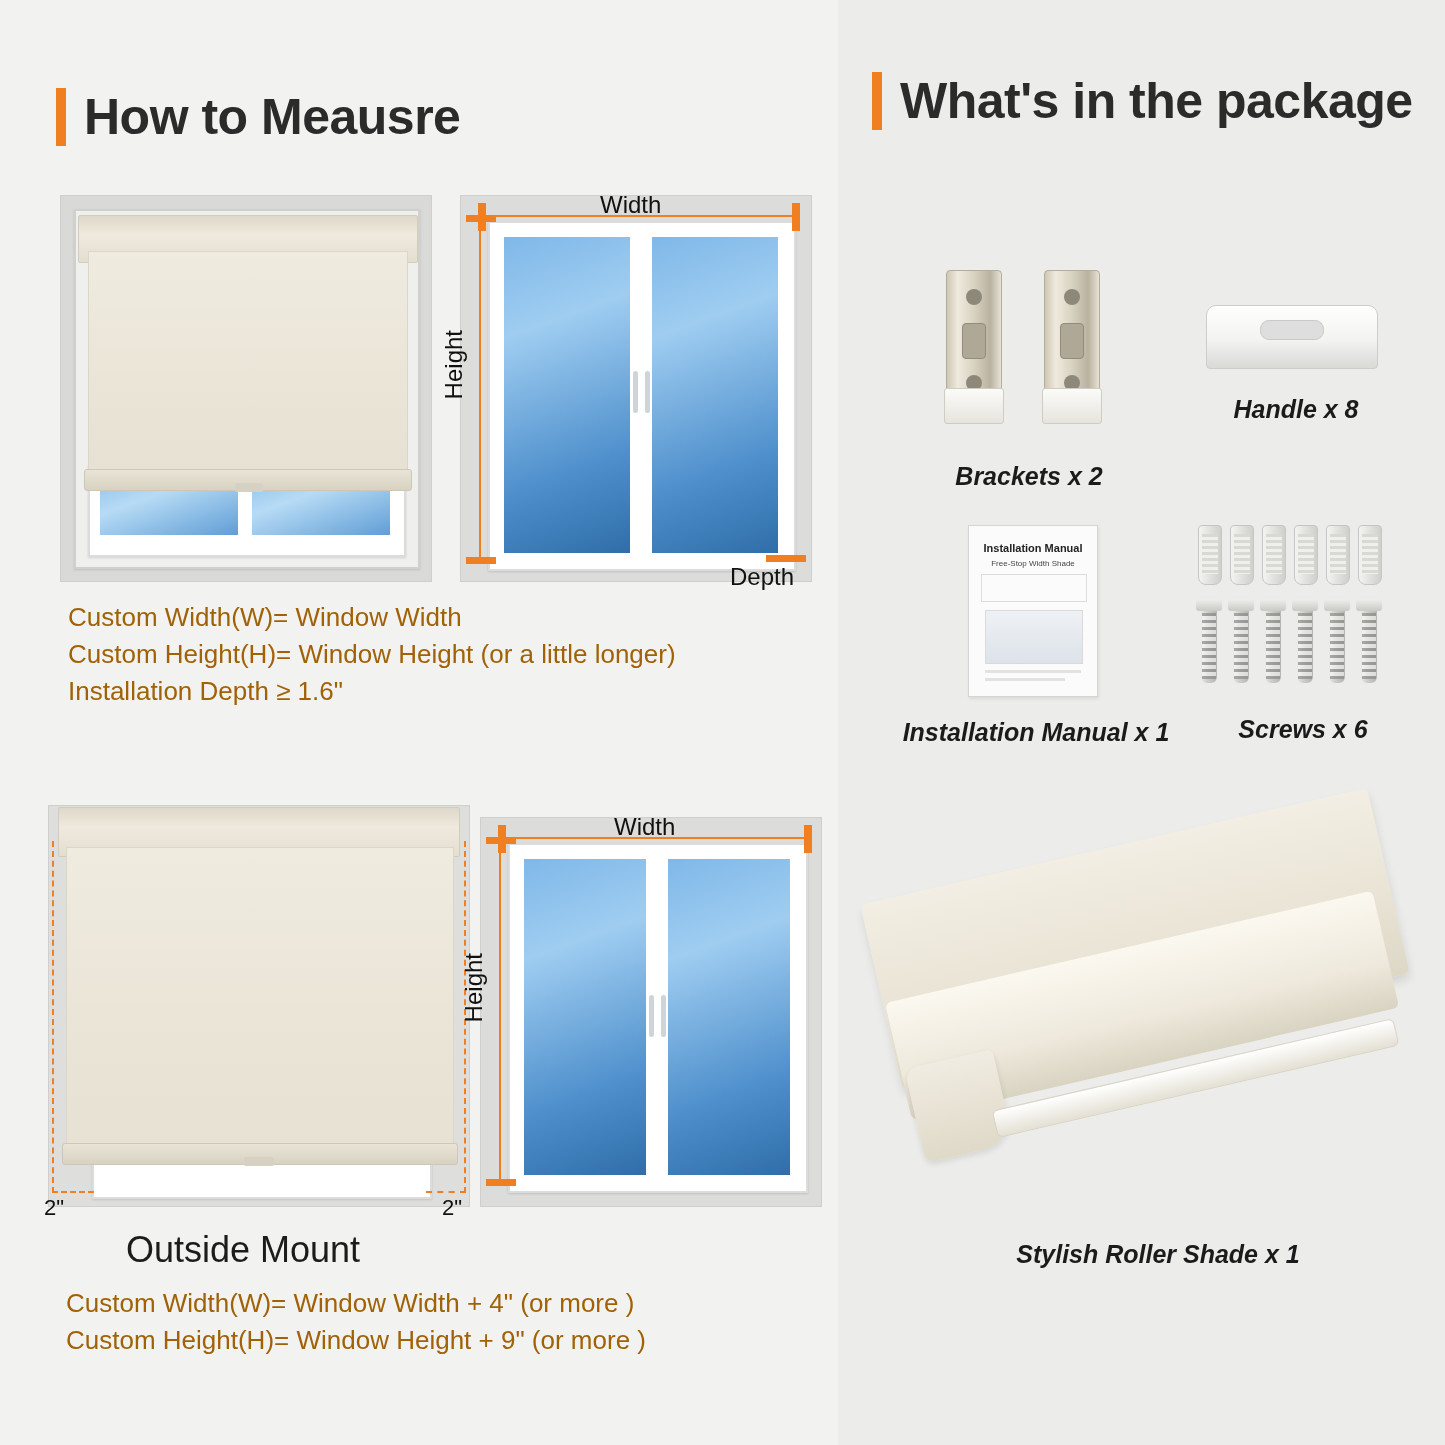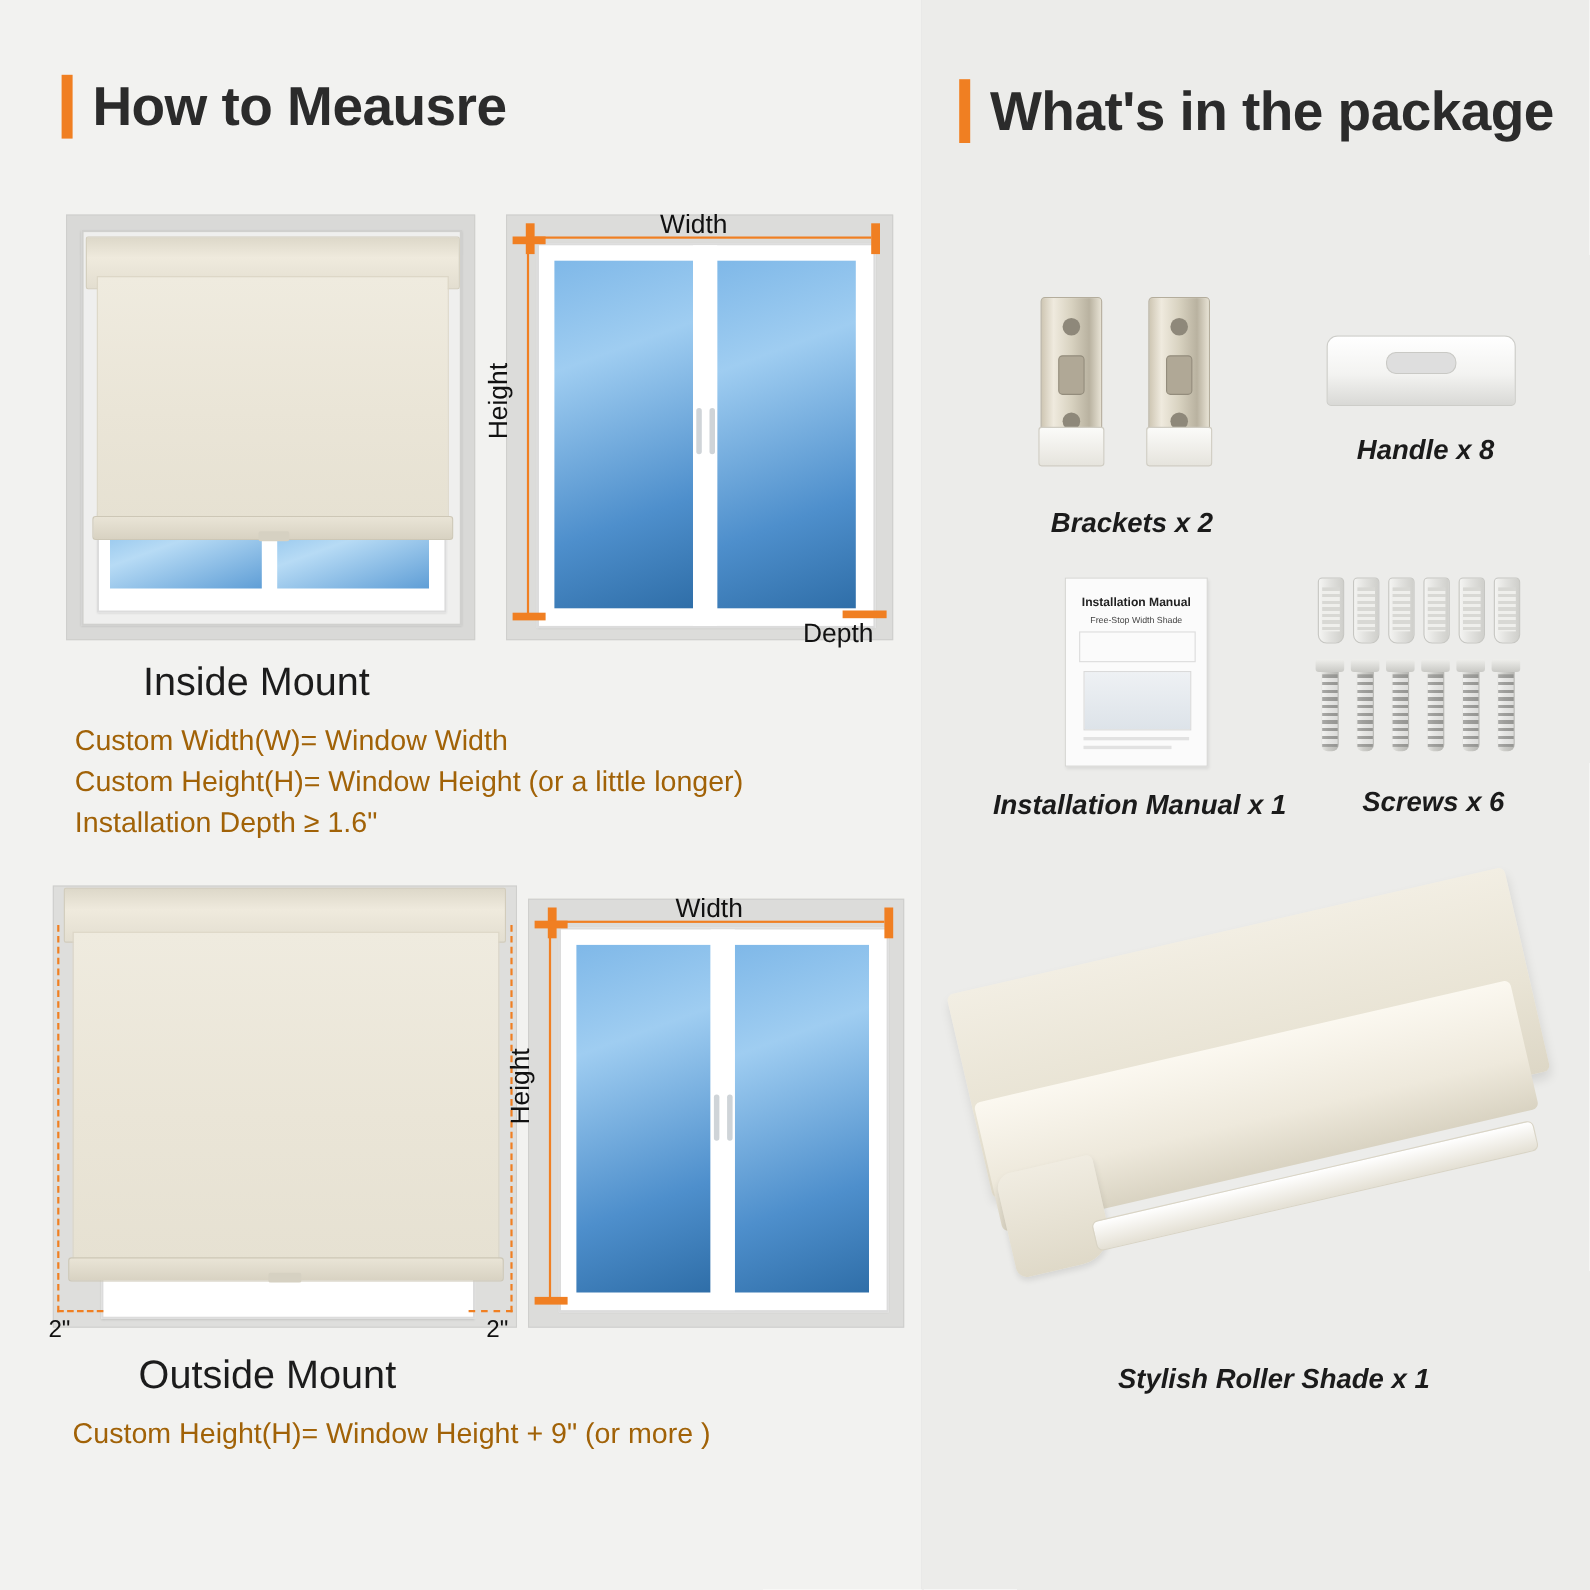--- a/index.html
+++ b/index.html
@@ -56,21 +56,21 @@
     background: #f07f22;
     margin-right: 18px;
   }
   .heading .title {
     font-size: 50px;
     font-weight: bold;
     color: #2b2b2b;
     letter-spacing: -0.5px;
     white-space: nowrap;
   }
-  #heading-left { left: 56px; top: 68px; text-align: right; }
+  #heading-left { left: 56px; top: 88px; text-align: right; }
   #heading-right { left: 872px; top: 72px; }
 
   
   .mount-block { position: absolute; }
   #inside-mount { left: 40px; top: 185px; width: 780px; }
   #outside-mount { left: 30px; top: 795px; width: 790px; }
 
   .mount-title {
     font-size: 36px;
     color: #1c1c1c;
@@ -440,21 +440,20 @@
 
         <div class="tick" style="left:426px; top:30px; width:30px; height:7px;"></div>
         <div class="tick" style="left:426px; top:372px; width:30px; height:7px;"></div>
         <div class="arrow-line" style="left:439px; top:36px; width:2px; height:340px;"></div>
         <div class="measure-label vertical" style="left:400px; top:145px;">Height</div>
 
         <div class="tick" style="left:726px; top:370px; width:40px; height:7px;"></div>
         <div class="measure-label" style="left:690px; top:378px;">Depth</div>
       </div>
 
-      <div class="mount-title">Inside Mount</div>
       <div class="mount-lines">
         <div>Custom Width(W)= Window Width</div>
         <div>Custom Height(H)= Window Height (or a little longer)</div>
         <div>Installation Depth ≥ 1.6"</div>
       </div>
     </div>
 
     <div class="mount-block" id="outside-mount">
 
       <div class="illu" style="height:420px;">
@@ -490,20 +489,21 @@
         <div class="measure-label" style="left:584px; top:18px;">Width</div>
 
         <div class="tick" style="left:456px; top:42px; width:30px; height:7px;"></div>
         <div class="tick" style="left:456px; top:384px; width:30px; height:7px;"></div>
         <div class="arrow-line" style="left:469px; top:48px; width:2px; height:340px;"></div>
         <div class="measure-label vertical" style="left:430px; top:158px;">Height</div>
       </div>
 
       <div class="mount-title" style="margin-left:96px;">Outside Mount</div>
       <div class="mount-lines" style="margin-left:36px;">
+        <div>Custom Width(W)= Window Width + 4"  (or more )</div>
         <div>Custom Height(H)= Window Height + 9" (or more )</div>
       </div>
     </div>
   </div>
 
   <div class="divider"></div>
 
   <div class="panel-right">
 
     <div class="heading" id="heading-right" style="left:34px;">

